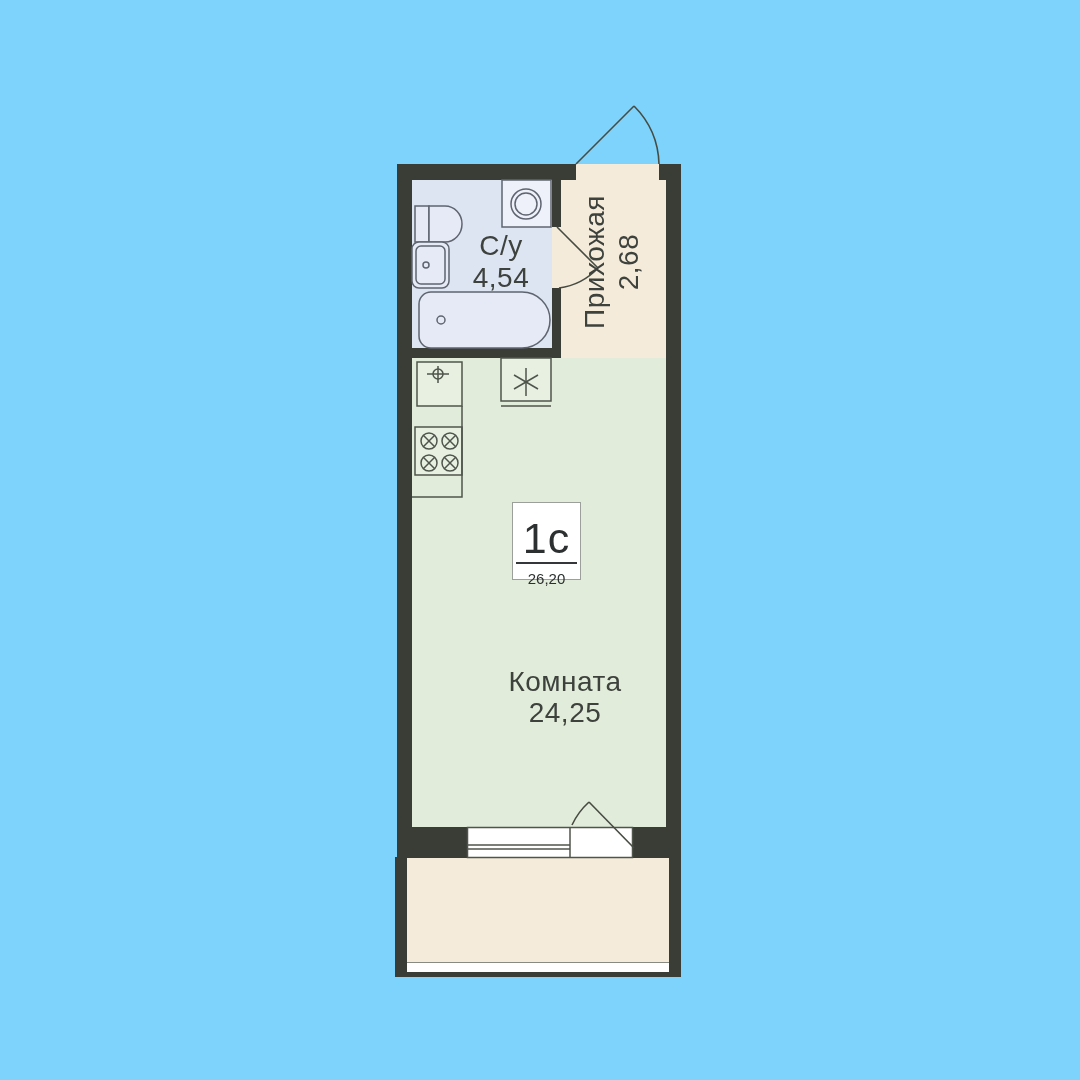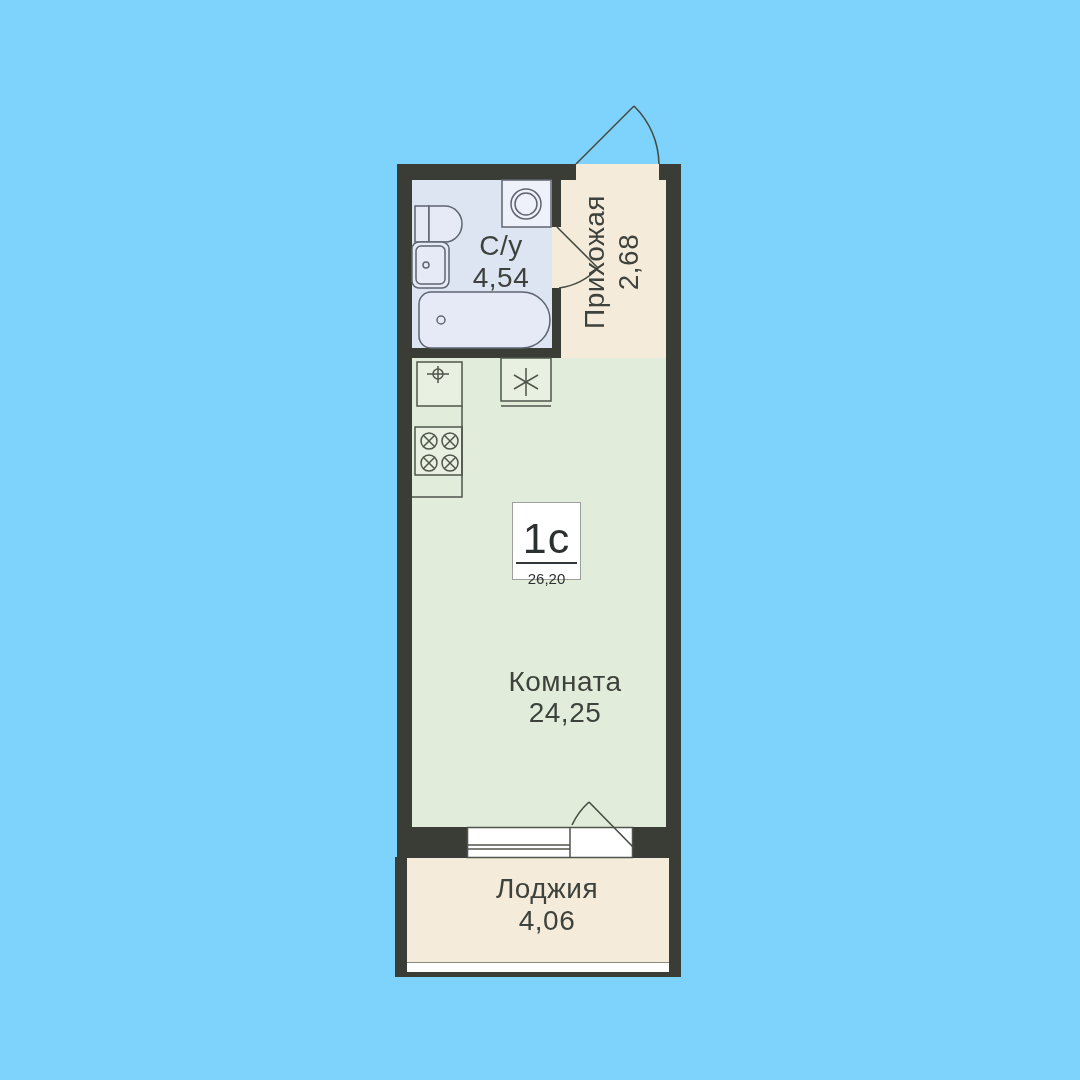--- a/index.html
+++ b/index.html
@@ -141,24 +141,20 @@
   <div class="label rot" style="left:612px;top:262px;">
     <div>Прихожая</div>
     <div>2,68</div>
   </div>
 
   <div class="label room-lab" style="left:549px;top:697px;margin-left:16px;">
     <div>Комната</div>
     <div>24,25</div>
   </div>
 
-  <div class="label" style="left:547px;top:905px;">
-    <div>Лоджия</div>
-    <div>4,06</div>
-  </div>
 
   <div class="badge">
     <div class="type">1с</div>
     <div class="rule"></div>
     <div class="area">26,20</div>
   </div>
 
 </div>
 
 </body></html>

